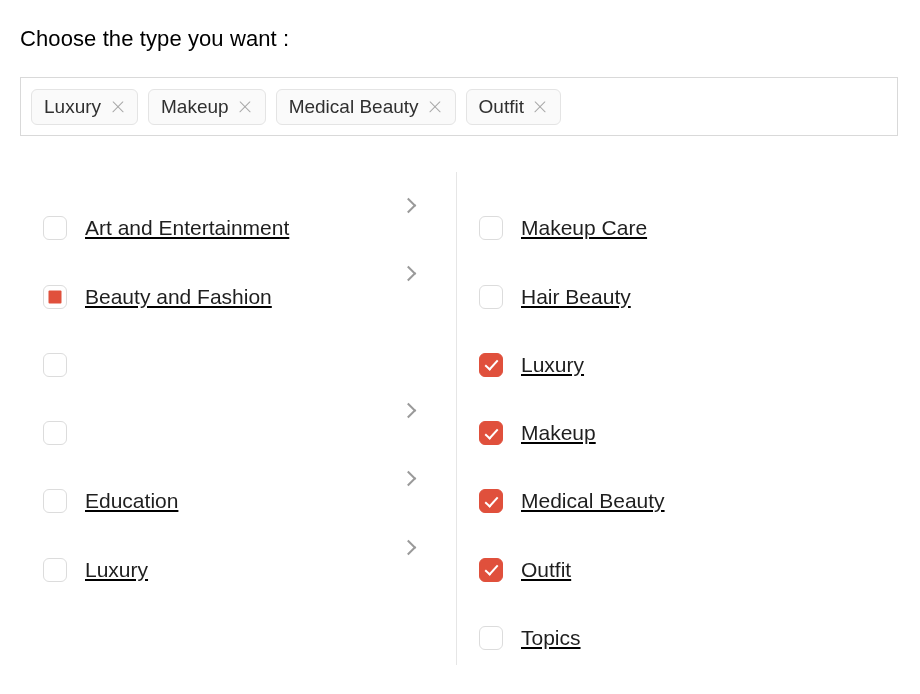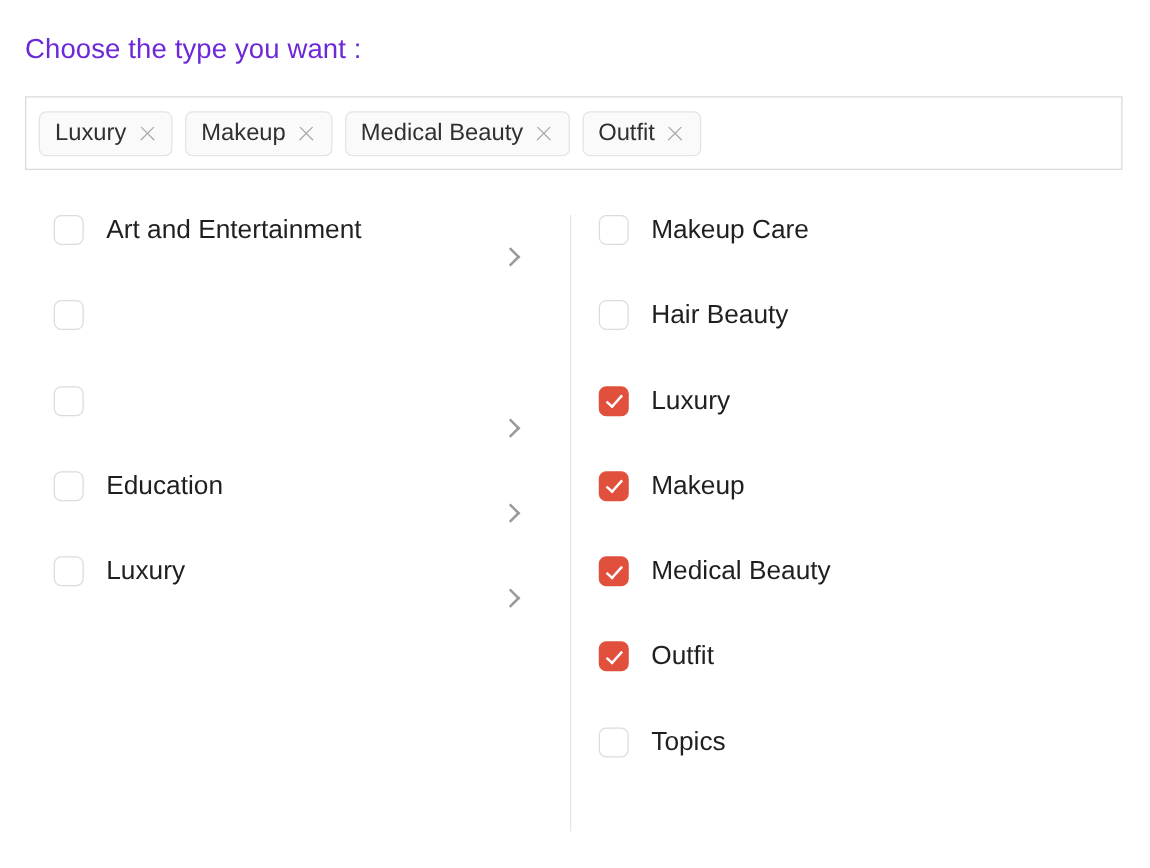--- a/index.html
+++ b/index.html
@@ -18,21 +18,21 @@
     -webkit-font-smoothing: antialiased;
   }
 
   
   .page-title {
     position: absolute;
     left: 20px;
     top: 24px;
     font-size: 22px;
     line-height: 30px;
-    color: #6d28d9;
+    color: #000000;
     font-weight: 400;
     white-space: nowrap;
     letter-spacing: 0.1px;
   }
 
   
   .tag-input {
     position: absolute;
     left: 20px;
     top: 77px;
@@ -104,21 +104,22 @@
     position: absolute;
     top: 0;
   }
   .column-left  { left: 43px;  width: 390px; }
   .column-right { left: 479px; width: 400px; }
 
   .option-row {
     position: relative;
     height: 68.3px;
     display: flex;
-    align-items: flex-start;
+    align-items: flex-end;
+    text-decoration: underline;
   }
 
   
   .checkbox {
     width: 24px;
     height: 24px;
     border-radius: 6px;
     border: 1px solid #dcdcdc;
     background: #ffffff;
     flex: 0 0 auto;
@@ -199,20 +200,27 @@
 </div>
 
 <div class="picker">
   <div class="divider"></div>
   <div class="column column-left" id="col-left">
       <div class="option-row">
         <div class="checkbox "></div>
         <span class="option-label">Art and Entertainment</span>
         <span class="chevron"></span>
       </div>
+      <div class="option-row">
+        <div class="checkbox indeterminate">
+          <span class="dash"></span>
+        </div>
+        <span class="option-label">Beauty and Fashion</span>
+        <span class="chevron"></span>
+      </div>
       <div class="option-row no-arrow">
         <div class="checkbox "></div>
       </div>
       <div class="option-row">
         <div class="checkbox "></div>
         <span class="chevron"></span>
       </div>
       <div class="option-row">
         <div class="checkbox "></div>
         <span class="option-label">Education</span>

